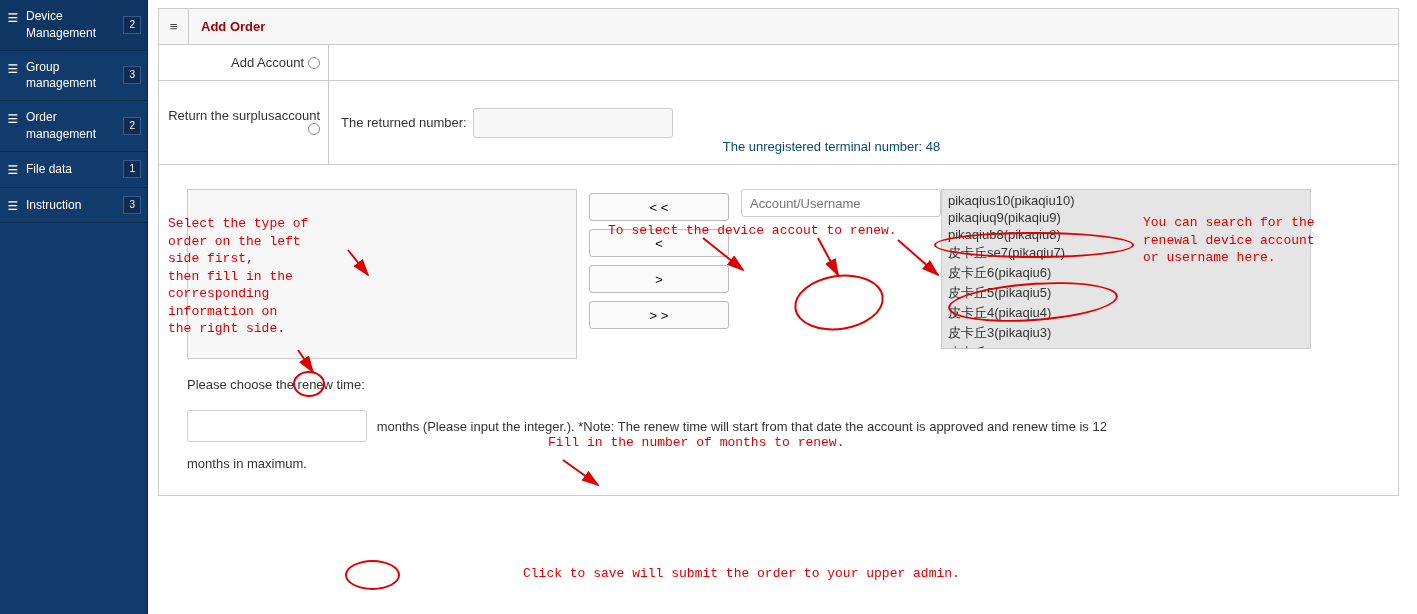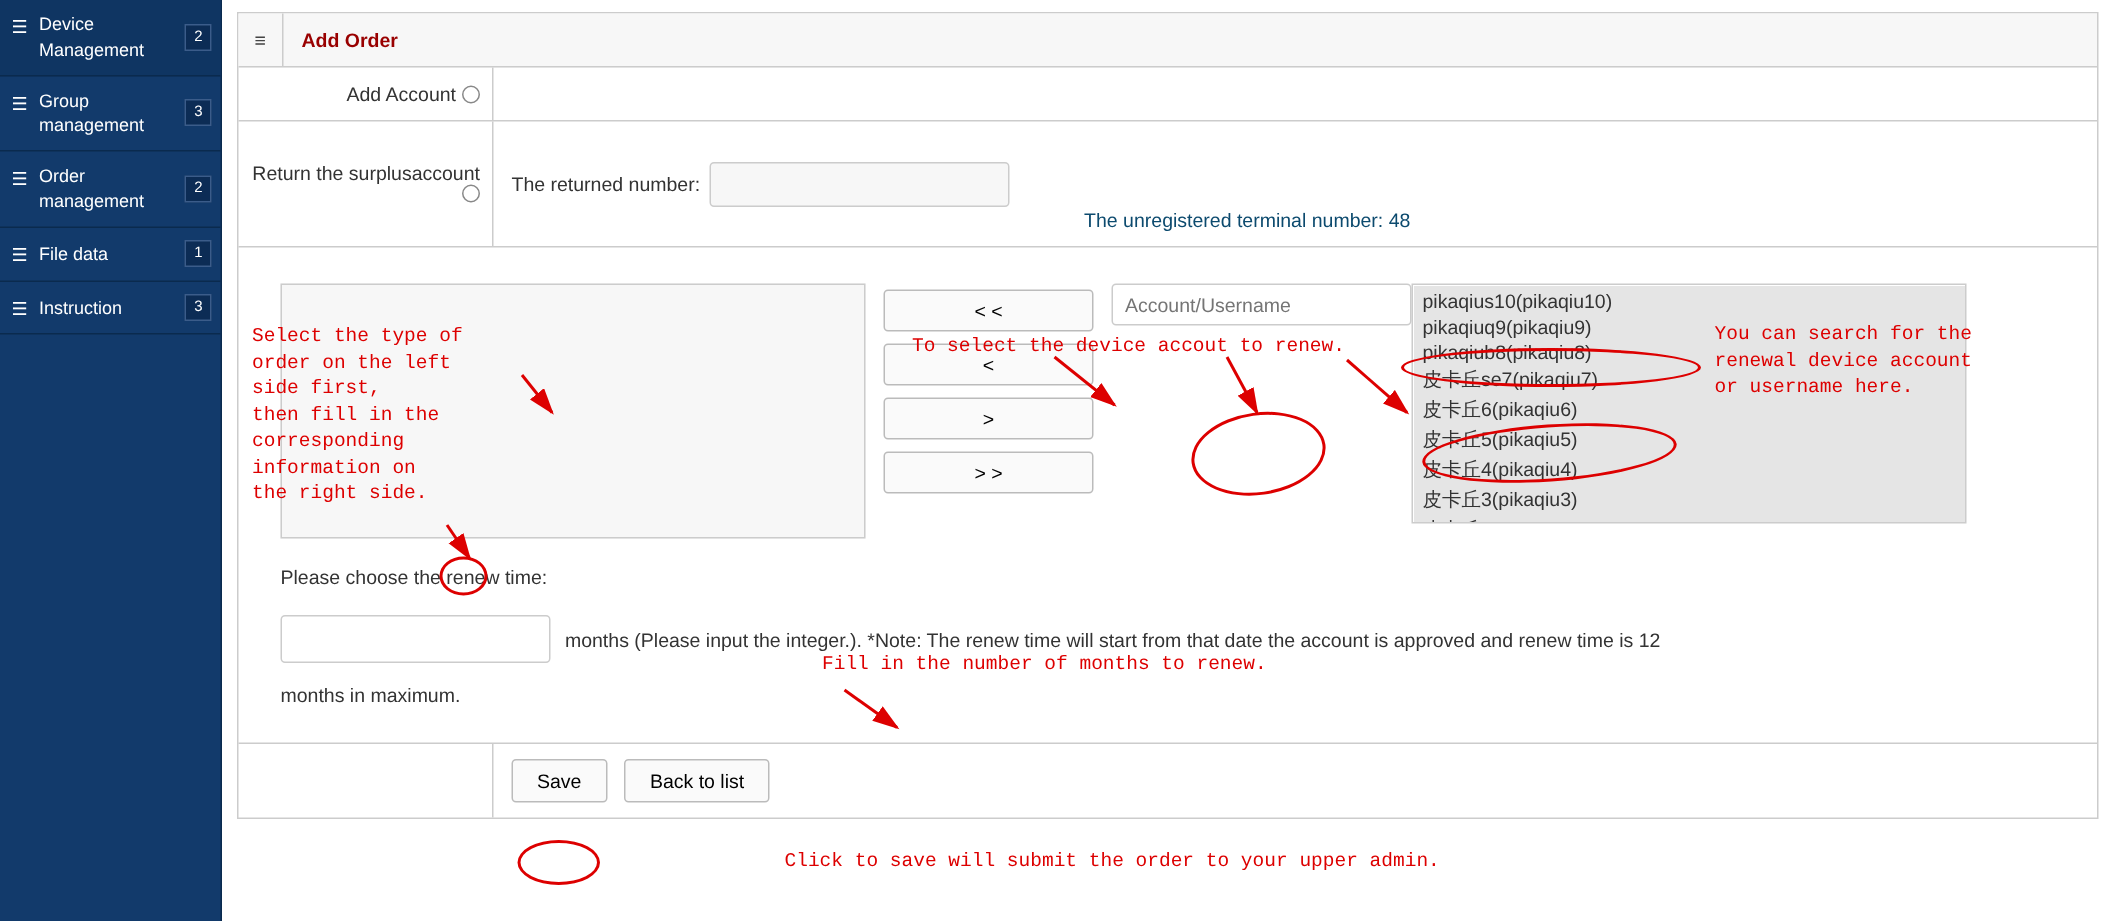--- a/index.html
+++ b/index.html
@@ -137,27 +137,20 @@
             <div class="time-sec">
               <div class="ts-title">Please choose the renew time:</div>
               <input class="time-input" style="">
               <span class="time-note">months (Please input the integer.).   *Note: The renew time will start from that date the account is approved and renew time is 12</span>
               <span class="time-note2">months in maximum.</span>
             </div>
           </div>
         </div>
       </div>
 
-      <div class="form-row">
-        <div class="form-label" style="border-right:1px solid #ccc;"></div>
-        <div class="btn-row">
-          <button class="btn">Save</button>
-          <button class="btn">Back to list</button>
-        </div>
-      </div>
     </div>
 
     <div class="anno" style="left:20px; top:215px;">Select the type of
 order on the left
 side first,
 then fill in the
 corresponding
 information on
 the right side.</div>
     <div class="anno" style="left:460px; top:222px;">To select the device accout to renew.</div>

